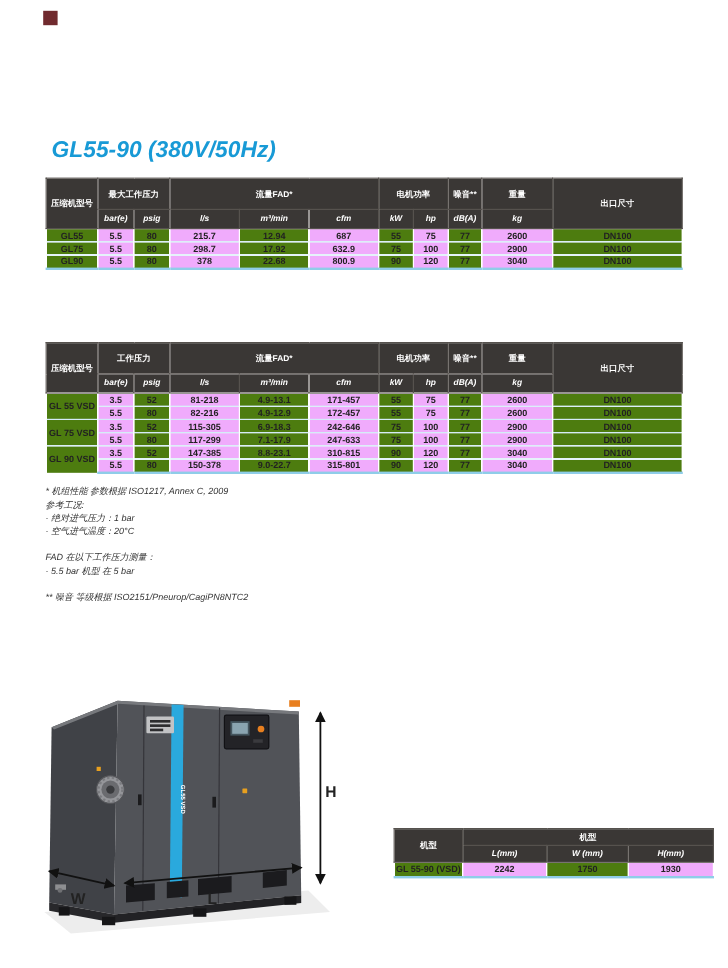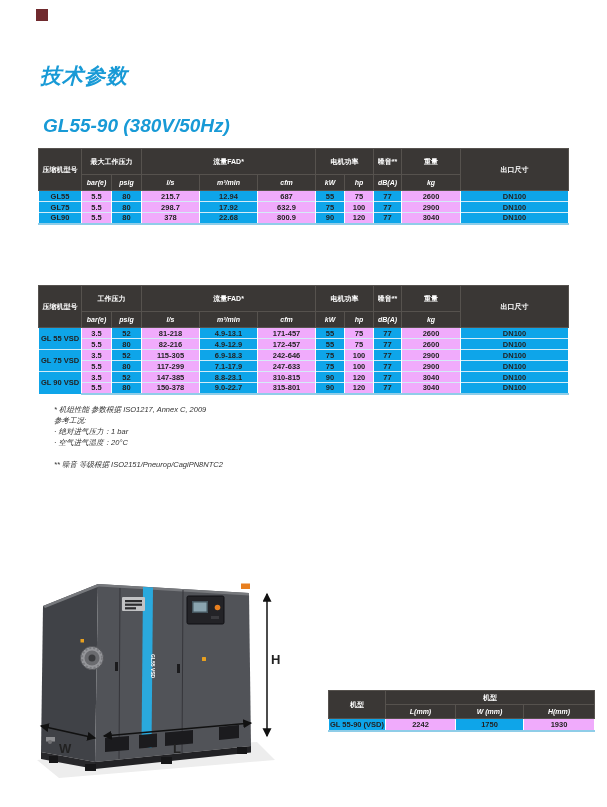--- a/index.html
+++ b/index.html
@@ -16,44 +16,43 @@
   #table1{top:148px;} #table2{top:285px;}
   table.spec th,table.spec td,table.dim th,table.dim td{padding:0;text-align:center;
         overflow:hidden;white-space:nowrap;}
   th.hdr{background:#3a3735;color:#fff;font-size:7px;font-weight:bold;
         border:1px solid #56524e;}
   tr.hrow1{height:26px;} tr.hrow2{height:16px;}
   tr.hrow2 th.hdr{font-style:italic;}
   table.spec tbody tr{height:11px;}
   table.spec td,table.dim td{font-size:7.5px;font-weight:bold;color:#222;
         border-top:1px solid #d4ecf7;border-left:1px solid #fff;border-right:1px solid #fff;}
-  .cb{background:#f0abfc;} .cw{background:#0ea5e9;}
+  .cb{background:#f0abfc;} .cw{background:#4d7c0f;}
   table.spec tbody tr:last-child td{border-bottom:2px solid #8fcde8;margin-top:16px;}
 
-  .footnotes{position:absolute;left:54px;top:404px;font-size:7.5px;font-style:italic;
+  .footnotes{position:absolute;left:38px;top:404px;font-size:7.5px;font-style:italic;
         color:#333;line-height:11px;}
   .footnotes .block{margin:0 0 11px 0;}
   .fn-line{white-space:pre;}
 
   .photo{position:absolute;left:25px;top:580px;width:280px;height:210px;}
 
   table.dim{position:absolute;left:290px;top:690px;border-collapse:collapse;
         table-layout:fixed;width:266px;margin-left:38px;}
   table.dim tr.hrow1,table.dim tr.hrow2{height:14px;}
   table.dim tbody tr{height:12px;}
   table.dim tbody tr td{border-bottom:2px solid #8fcde8;}
 </style>
 </head>
 <body>
 
 <div class="page">
 
   <div class="corner-mark"></div>
 
-  <h1 class="main-title">技术参数</h1>
   <h2 class="section-title" id="sec1-title">GL55-90 (380V/50Hz)</h2>
 
   <table class="spec" id="table1">
     <colgroup>
       <col style="width:43px">
         <col style="width:30px">
         <col style="width:30px">
       <col style="width:58px">
         <col style="width:58px">
         <col style="width:58px">
@@ -245,20 +244,24 @@
   </table>
 
   <div class="footnotes">
     <div class="block">
       <div class="fn-line">* 机组性能 参数根据 ISO1217, Annex C, 2009</div>
       <div class="fn-line">参考工况:</div>
       <div class="fn-line">· 绝对进气压力：1 bar</div>
       <div class="fn-line">· 空气进气温度：20°C</div>
     </div>
     <div class="block">
+      <div class="fn-line">FAD 在以下工作压力测量：</div>
+      <div class="fn-line">· 5.5 bar 机型 在 5 bar</div>
+    </div>
+    <div class="block">
       <div class="fn-line">** 噪音 等级根据 ISO2151/Pneurop/CagiPN8NTC2</div>
     </div>
   </div>
 
   <svg class="photo" viewBox="0 0 280 210">
     <defs>
       <marker id="ah" markerWidth="8" markerHeight="8" refX="5.2" refY="3" orient="auto-start-reverse">
         <path d="M0,0 L6,3 L0,6 z" fill="#111"></path>
       </marker>
     </defs>

